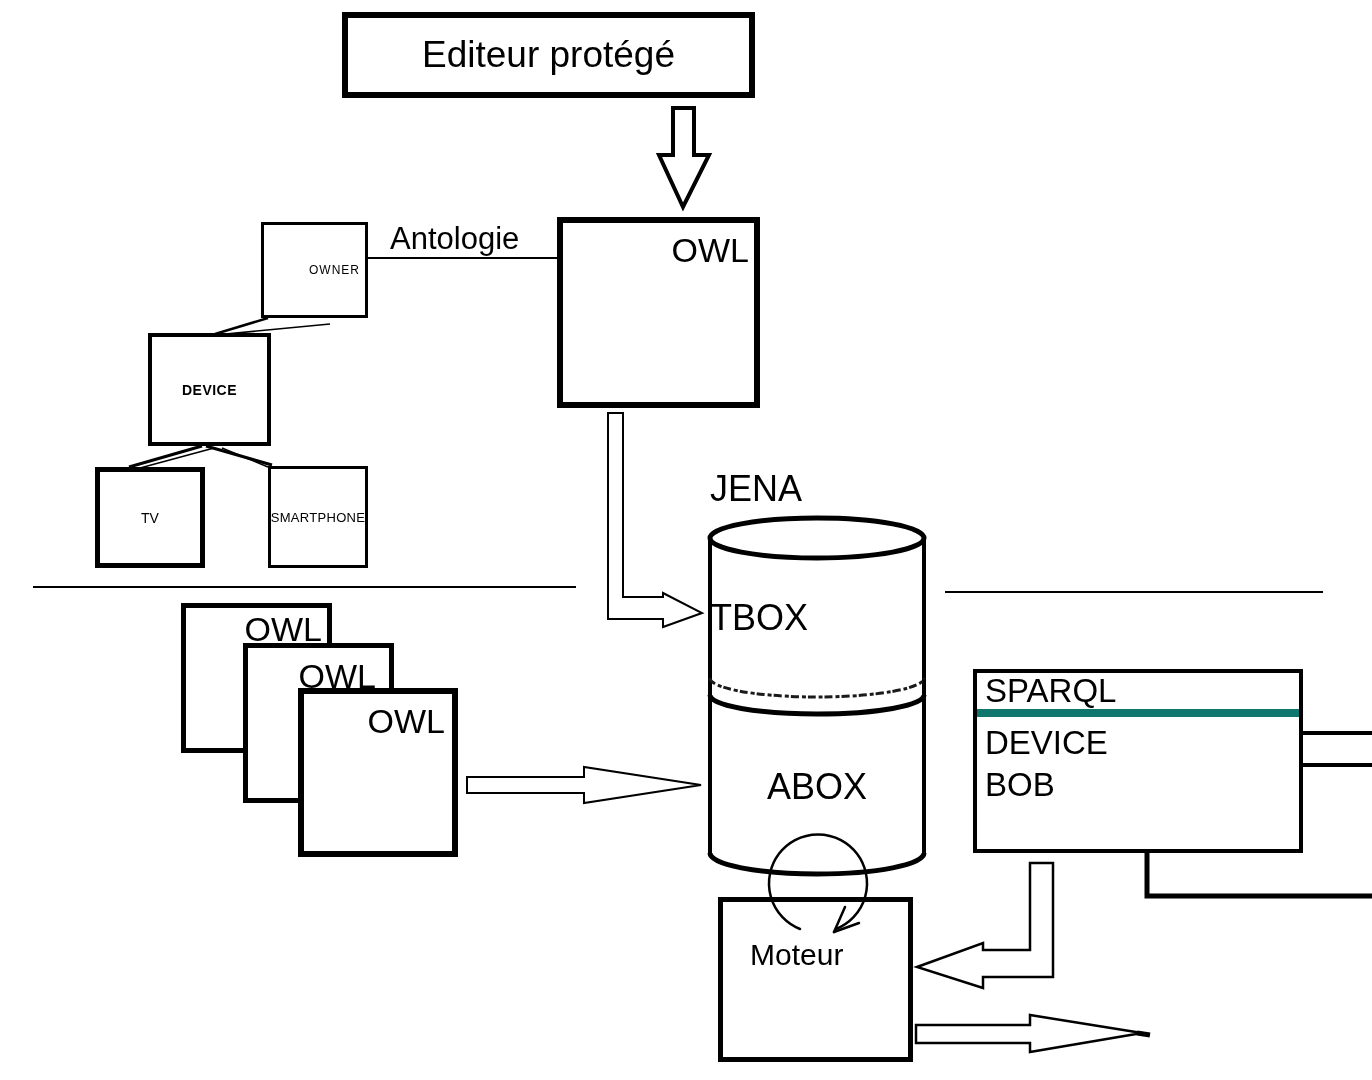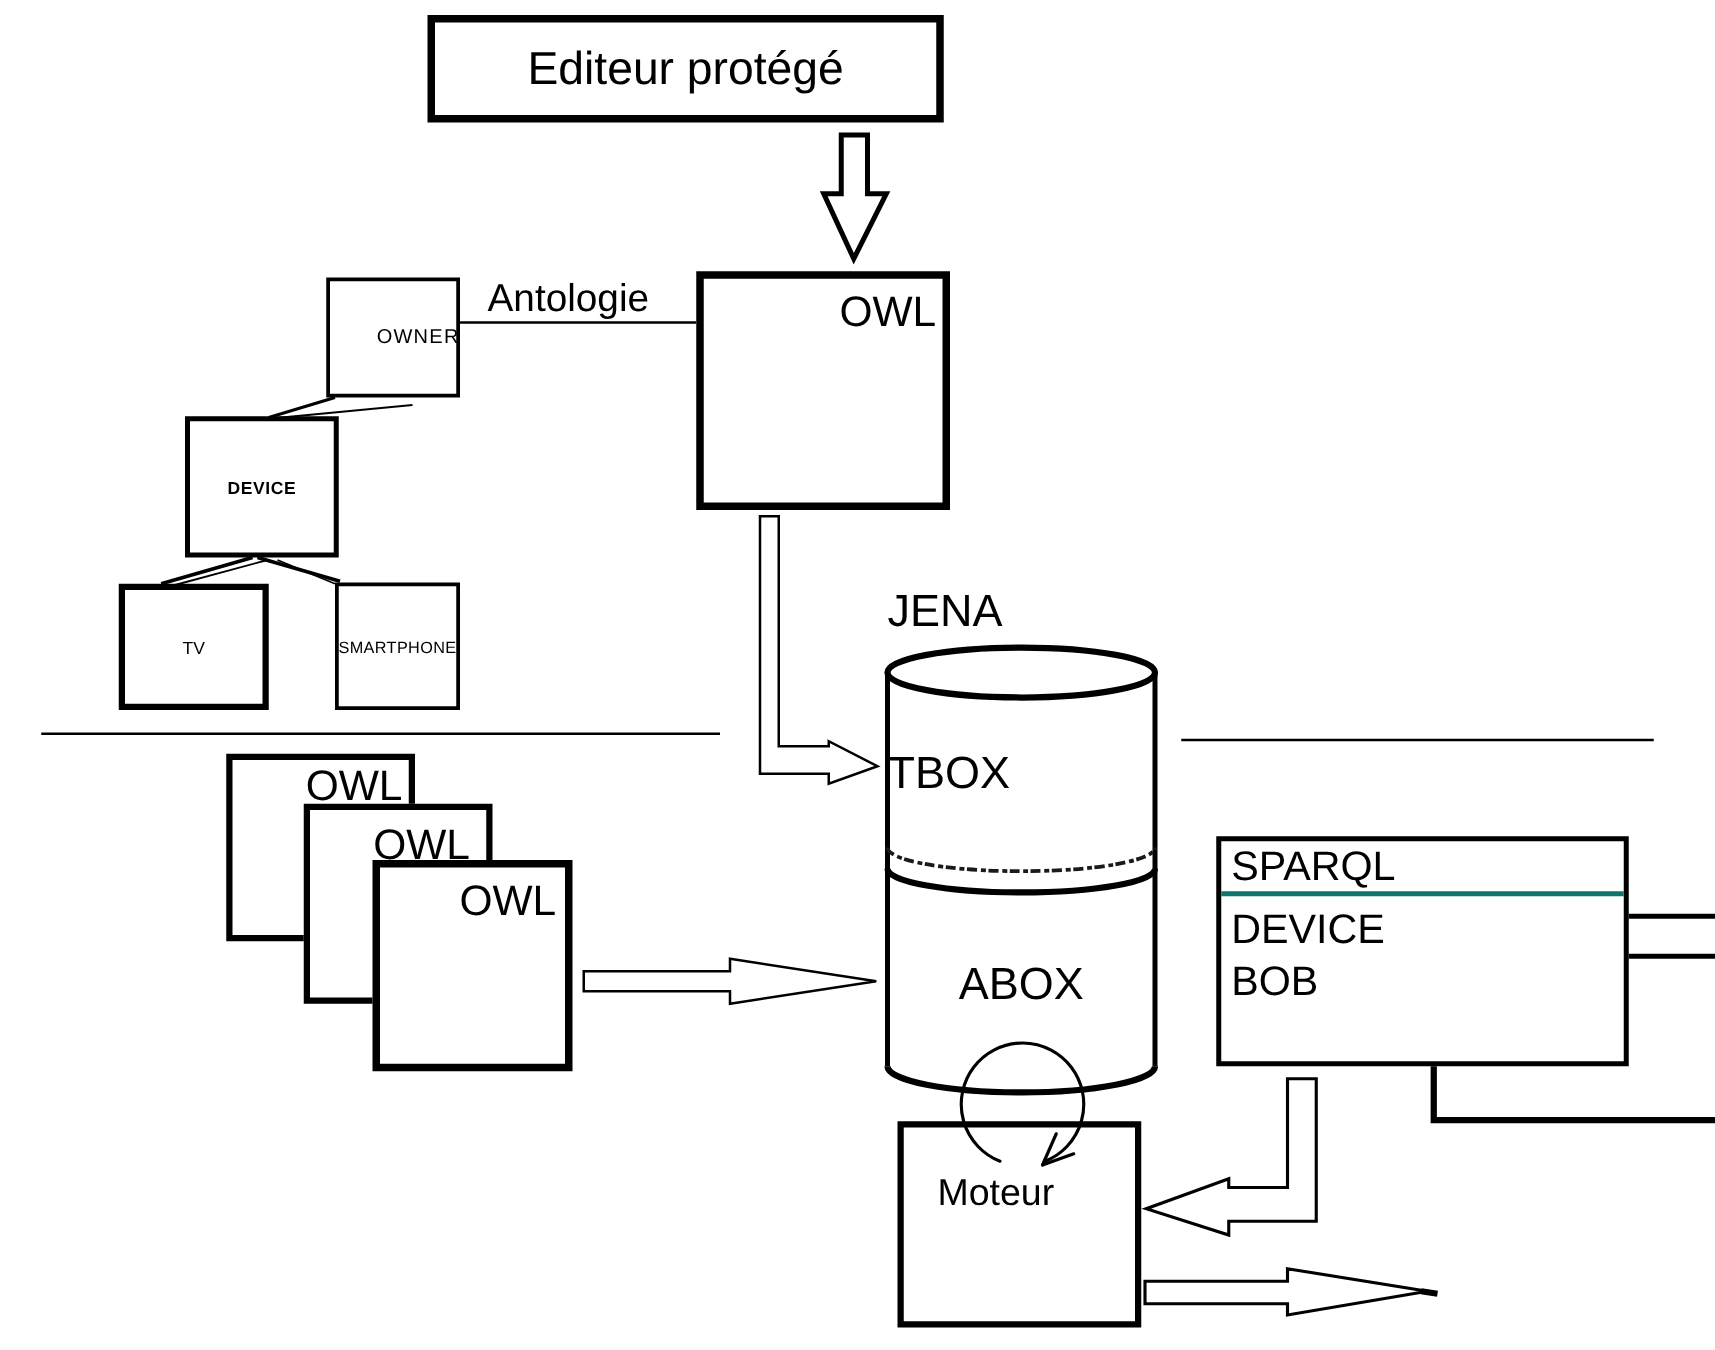--- a/index.html
+++ b/index.html
@@ -8,35 +8,35 @@
     font-family:"Liberation Sans",sans-serif;color:#000000;
   }
   .canvas *{box-sizing:border-box;}
   svg.overlay{position:absolute;left:0;top:0;z-index:20;pointer-events:none;}
   .box{position:absolute;background:#fff;border:3px solid #000;z-index:2;}
   .b-editeur{left:342px;top:12px;width:413px;height:86px;border-width:6px;
     display:flex;align-items:center;justify-content:center;font-size:37px;}
   .b-owl-main{left:557px;top:217px;width:203px;height:191px;border-width:6px;}
   .b-owl-main .lbl{position:absolute;right:5px;top:8px;font-size:34px;}
   .b-owner{left:261px;top:222px;width:107px;height:96px;border-width:3px;
-    display:flex;align-items:center;justify-content:center;font-size:16px;letter-spacing:1px;padding-left:40px;}
+    display:flex;align-items:center;justify-content:center;font-size:12px;letter-spacing:1px;padding-left:40px;}
   .b-device{left:148px;top:333px;width:123px;height:113px;border-width:4px;
     display:flex;align-items:center;justify-content:center;font-size:14px;font-weight:600;letter-spacing:.5px;}
-  .b-tv{left:95px;top:467px;width:120px;height:101px;border-width:5px;
+  .b-tv{left:95px;top:467px;width:110px;height:101px;border-width:5px;
     display:flex;align-items:center;justify-content:center;font-size:14px;}
   .b-smartphone{left:223px;top:466px;width:100px;height:102px;border-width:3px;
     display:flex;align-items:center;justify-content:center;font-size:13px;letter-spacing:.3px;margin-left:45px;}
   .b-owl1{left:181px;top:603px;width:151px;height:150px;border-width:5px;z-index:3;}
   .b-owl2{left:243px;top:643px;width:151px;height:160px;border-width:5px;z-index:4;}
   .b-owl3{left:298px;top:688px;width:160px;height:169px;border-width:6px;z-index:5;}
   .b-owl1 .lbl{position:absolute;right:5px;top:2px;font-size:34px;}
   .b-owl2 .lbl{position:absolute;right:13px;top:9px;font-size:34px;}
   .b-owl3 .lbl{position:absolute;right:7px;top:8px;font-size:34px;}
   .b-sparql{left:973px;top:669px;width:330px;height:184px;border-width:4px;}
-  .sparql-header{height:44px;border-bottom:4px solid #0f766e;display:flex;align-items:center;
+  .sparql-header{height:44px;border-bottom:8px solid #0f766e;display:flex;align-items:center;
     padding-left:8px;font-size:33px;}
   .sparql-body{padding:5px 0 0 8px;font-size:33px;line-height:42px;}
   .b-moteur{left:718px;top:897px;width:195px;height:165px;border-width:5px;
     padding:31px 0 0 27px;font-size:30px;line-height:44px;}
   .t-label{position:absolute;z-index:2;}
   .t-antologie{left:390px;top:221px;width:145px;font-size:31px;}
   .t-jena{left:710px;top:468px;width:214px;font-size:36px;}
   .t-tbox{left:710px;top:597px;width:214px;font-size:36px;}
   .t-abox{left:710px;top:766px;width:214px;text-align:center;font-size:36px;}
 </style>

